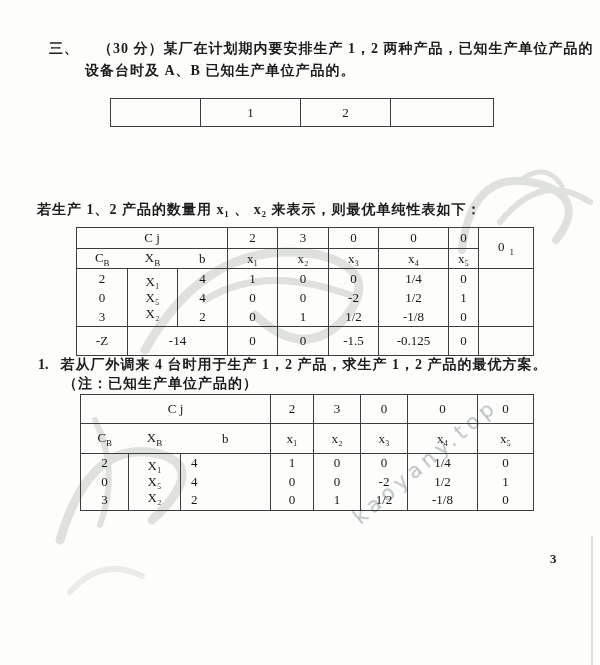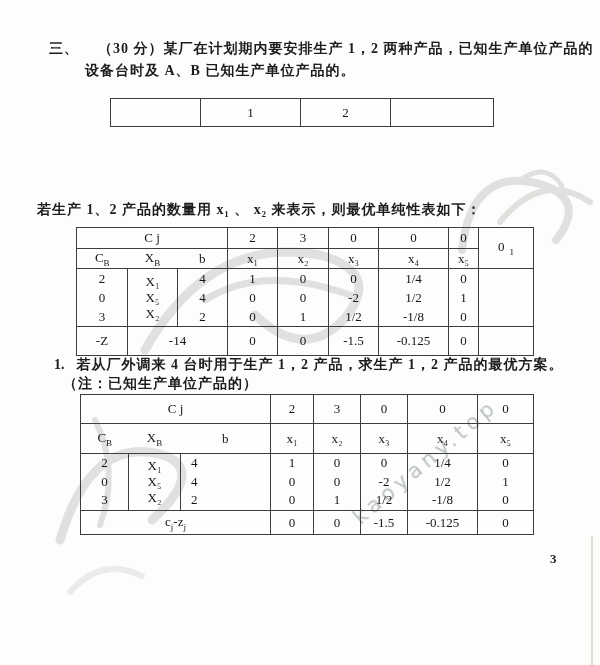--- a/index.html
+++ b/index.html
@@ -45,21 +45,21 @@
   #t3 .r2 td { height:29px; }
   #t3 .body td { height:56px; }
   #t3 .body .ln { height:18.5px; line-height:18.5px; }
   #t3 .ftr td { height:23px; }
   .theta-cell sub { margin-left:5px; }
   
   #heading1 { left:38px; top:40px;margin-left:11px; }
   #heading1 .num { margin-right:19px; }
   #heading2 { left:85px; top:62px; }
   #intro { left:37px; top:201px;font-family:Liberation Serif, serif; }
-  #q1 { left:54px; top:356px; }
+  #q1 { left:38px; top:356px; }
   #q1 .num { font-family:"Liberation Serif",serif; margin-right:12px; letter-spacing:0; }
   #q1-note { left:63px; top:375px; }
   #pageno { left:550px; top:551px; font-size:13px; font-weight:600; }
 </style>
 </head>
 <body>
 
 <div id="page">
 
   <svg id="wm-svg" width="600" height="665" viewBox="0 0 600 665">
@@ -261,27 +261,19 @@
           <div class="ln">1/4</div>
               <div class="ln">1/2</div>
               <div class="ln">-1/8</div>
         </td>
         <td>
           <div class="ln">0</div>
               <div class="ln">1</div>
               <div class="ln">0</div>
         </td>
       </tr>
-      <tr class="ftr">
-        <td colspan="3"><span>c</span><sub>j</sub><span>-z</span><sub>j</sub></td>
-        <td>0</td>
-        <td>0</td>
-        <td>-1.5</td>
-        <td>-0.125</td>
-        <td>0</td>
-      </tr>
     </tbody>
       </table>
 
     <div class="abs" id="pageno">3</div>
 
   </div>
 </div>
 
 </body></html>

